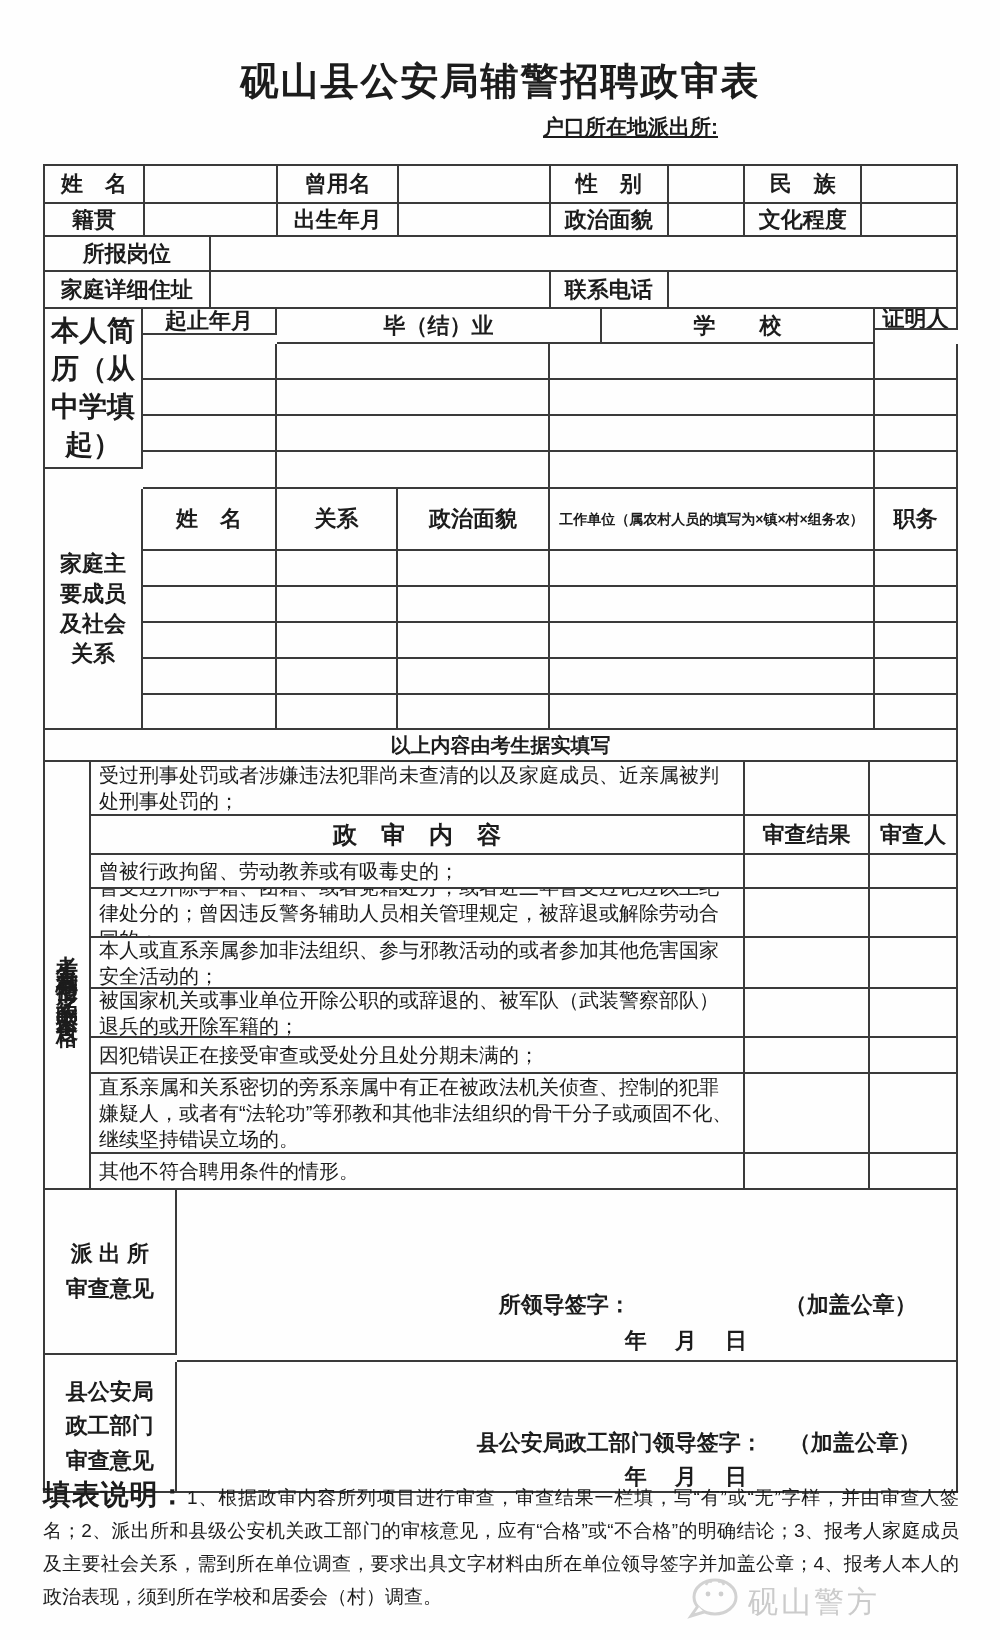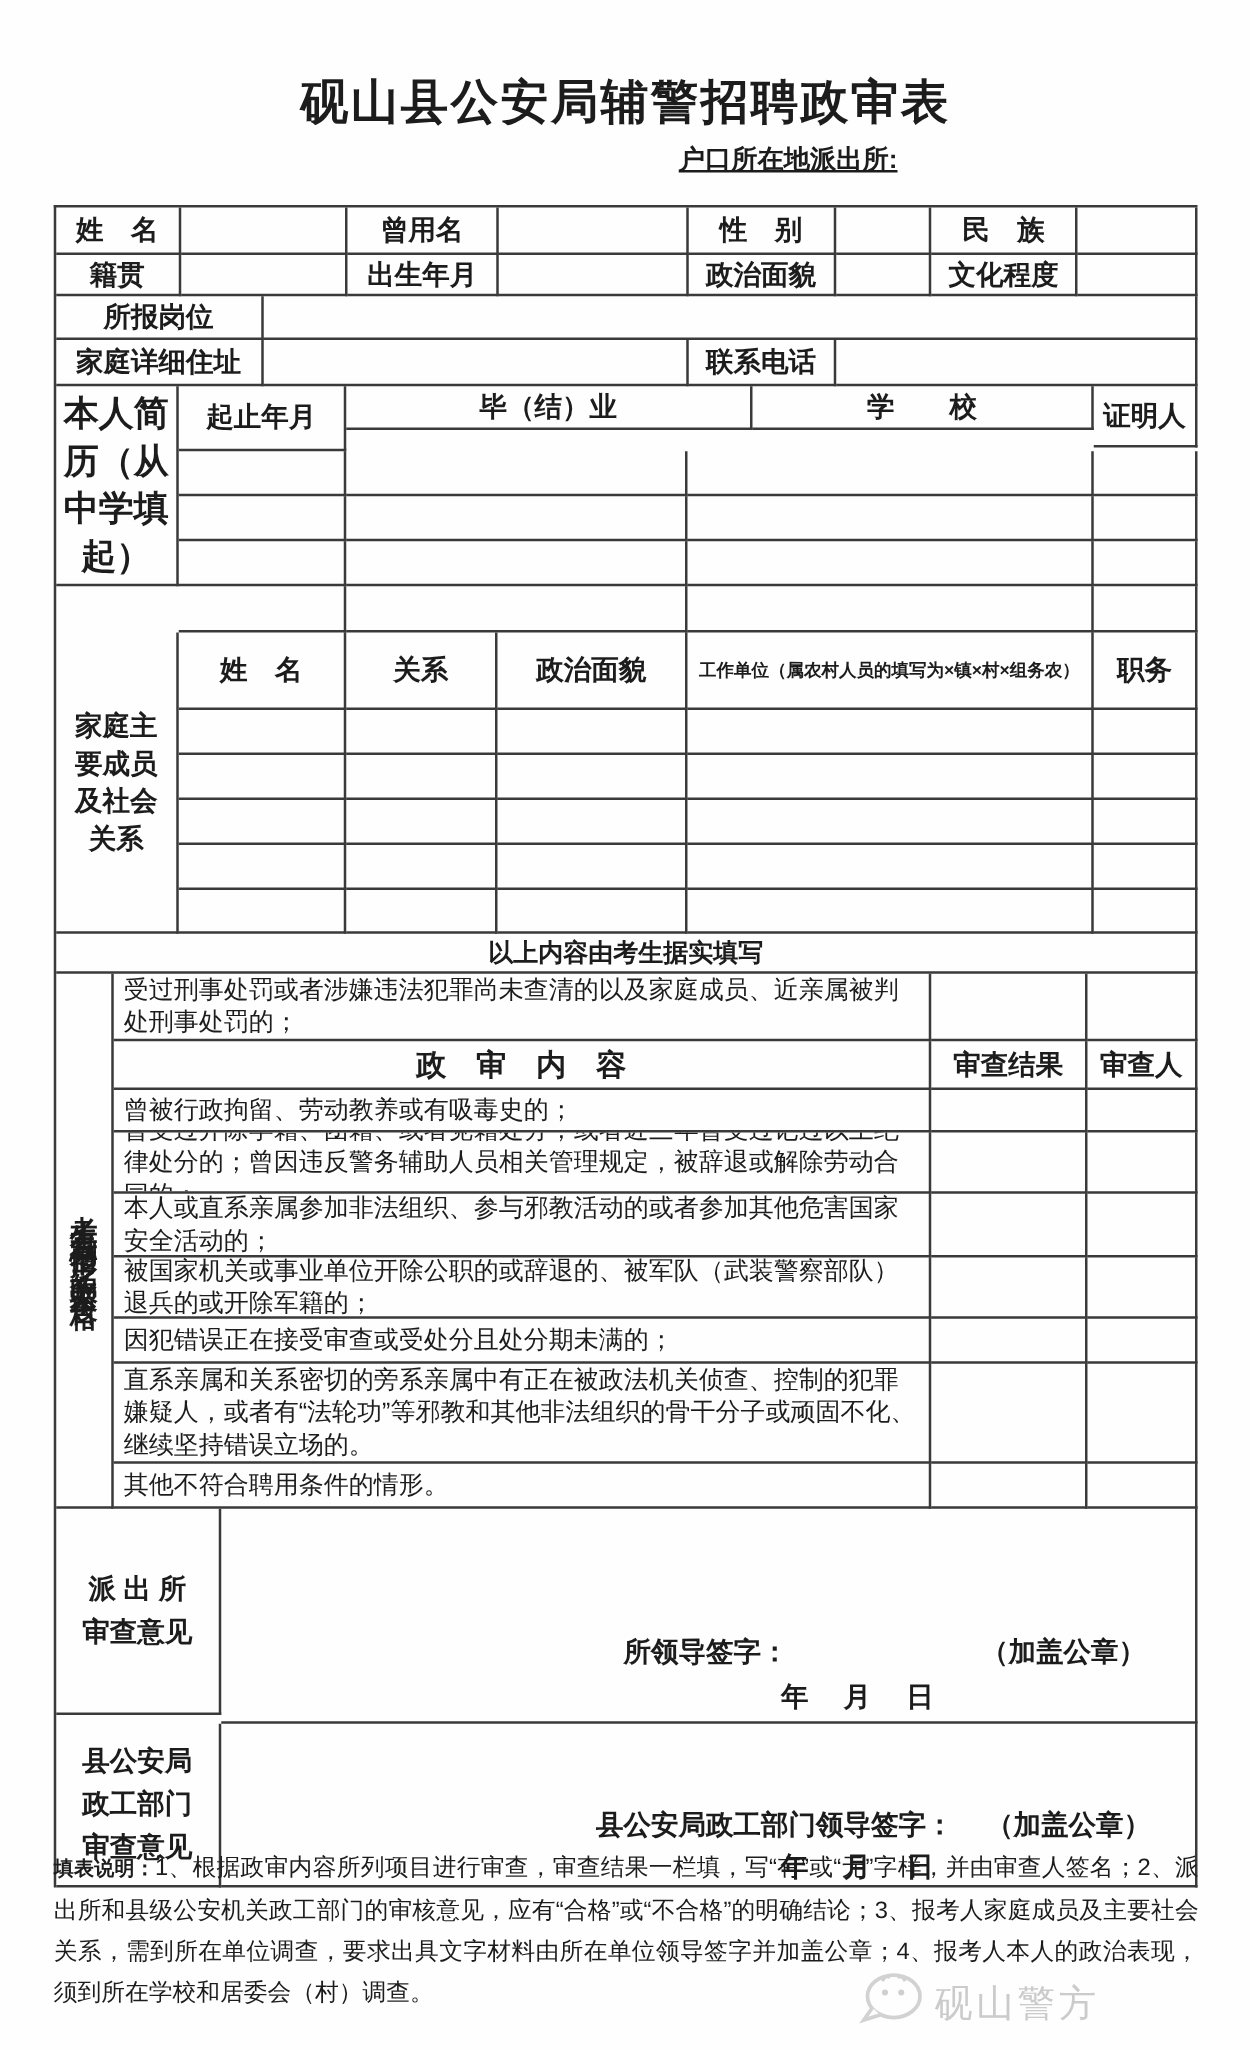--- a/index.html
+++ b/index.html
@@ -19,21 +19,21 @@
   .inner { display:flex; flex-direction:column; }
   .itemtxt { justify-content:flex-start; text-align:left; font-weight:normal; font-size:20px;
              line-height:26px; padding:2px 8px; }
   .vlabel { writing-mode:vertical-lr; text-orientation:upright; letter-spacing:5px;
             font-size:22px; font-weight:600; }
   .pre { white-space:pre-line; line-height:1.55; }
   .opcell { position:relative; }
   .sig { position:absolute; font-size:22px; font-weight:600; white-space:nowrap; }
   .notes { position:absolute; top:1478px; left:43px; width:916px; font-size:19px;
            line-height:33px; text-align:justify; }
-  .notes b { font-size:16px; }
+  .notes b { font-size:28px; }
   .wm { position:absolute; top:1576px; left:686px; display:flex; align-items:center; gap:8px;
         color:#cbcbcb; font-size:30px; letter-spacing:3px; }
 </style>
 </head>
 <body>
 
 <div class="page">
 
   <div class="title">砚山县公安局辅警招聘政审表</div>
   <div class="precinct">户口所在地派出所:</div>
@@ -71,24 +71,24 @@
       <div class="c" style="width:166px;height:37px">家庭详细住址</div>
       <div class="c blank" style="width:341px;height:37px"></div>
       <div class="c" style="width:118px;height:37px">联系电话</div>
       <div class="c blank" style="width:290px;height:37px"></div>
     </div>
 
     <div class="sect">
       <div class="c" style="width:100px;height:160px;font-size:28px;padding:12px 6px">本人简历（从中学填起）</div>
       <div class="inner" style="width:815px">
         <div class="row">
-          <div class="c" style="width:134px;height:52px">起止年月</div>
+          <div class="c" style="width:134px;height:26px">起止年月</div>
           <div class="c" style="width:325px;height:35px">毕（结）业</div>
           <div class="c" style="width:273px;height:35px">学　　校</div>
-          <div class="c" style="width:83px;height:49px">证明人</div>
+          <div class="c" style="width:83px;height:21px">证明人</div>
         </div>
         <div class="row">
           <div class="c blank" style="width:134px;height:36px"></div>
           <div class="c blank" style="width:273px;height:36px"></div>
           <div class="c blank" style="width:325px;height:36px"></div>
           <div class="c blank" style="width:83px;height:36px"></div>
         </div>
         <div class="row">
           <div class="c blank" style="width:134px;height:36px"></div>
           <div class="c blank" style="width:273px;height:36px"></div>

